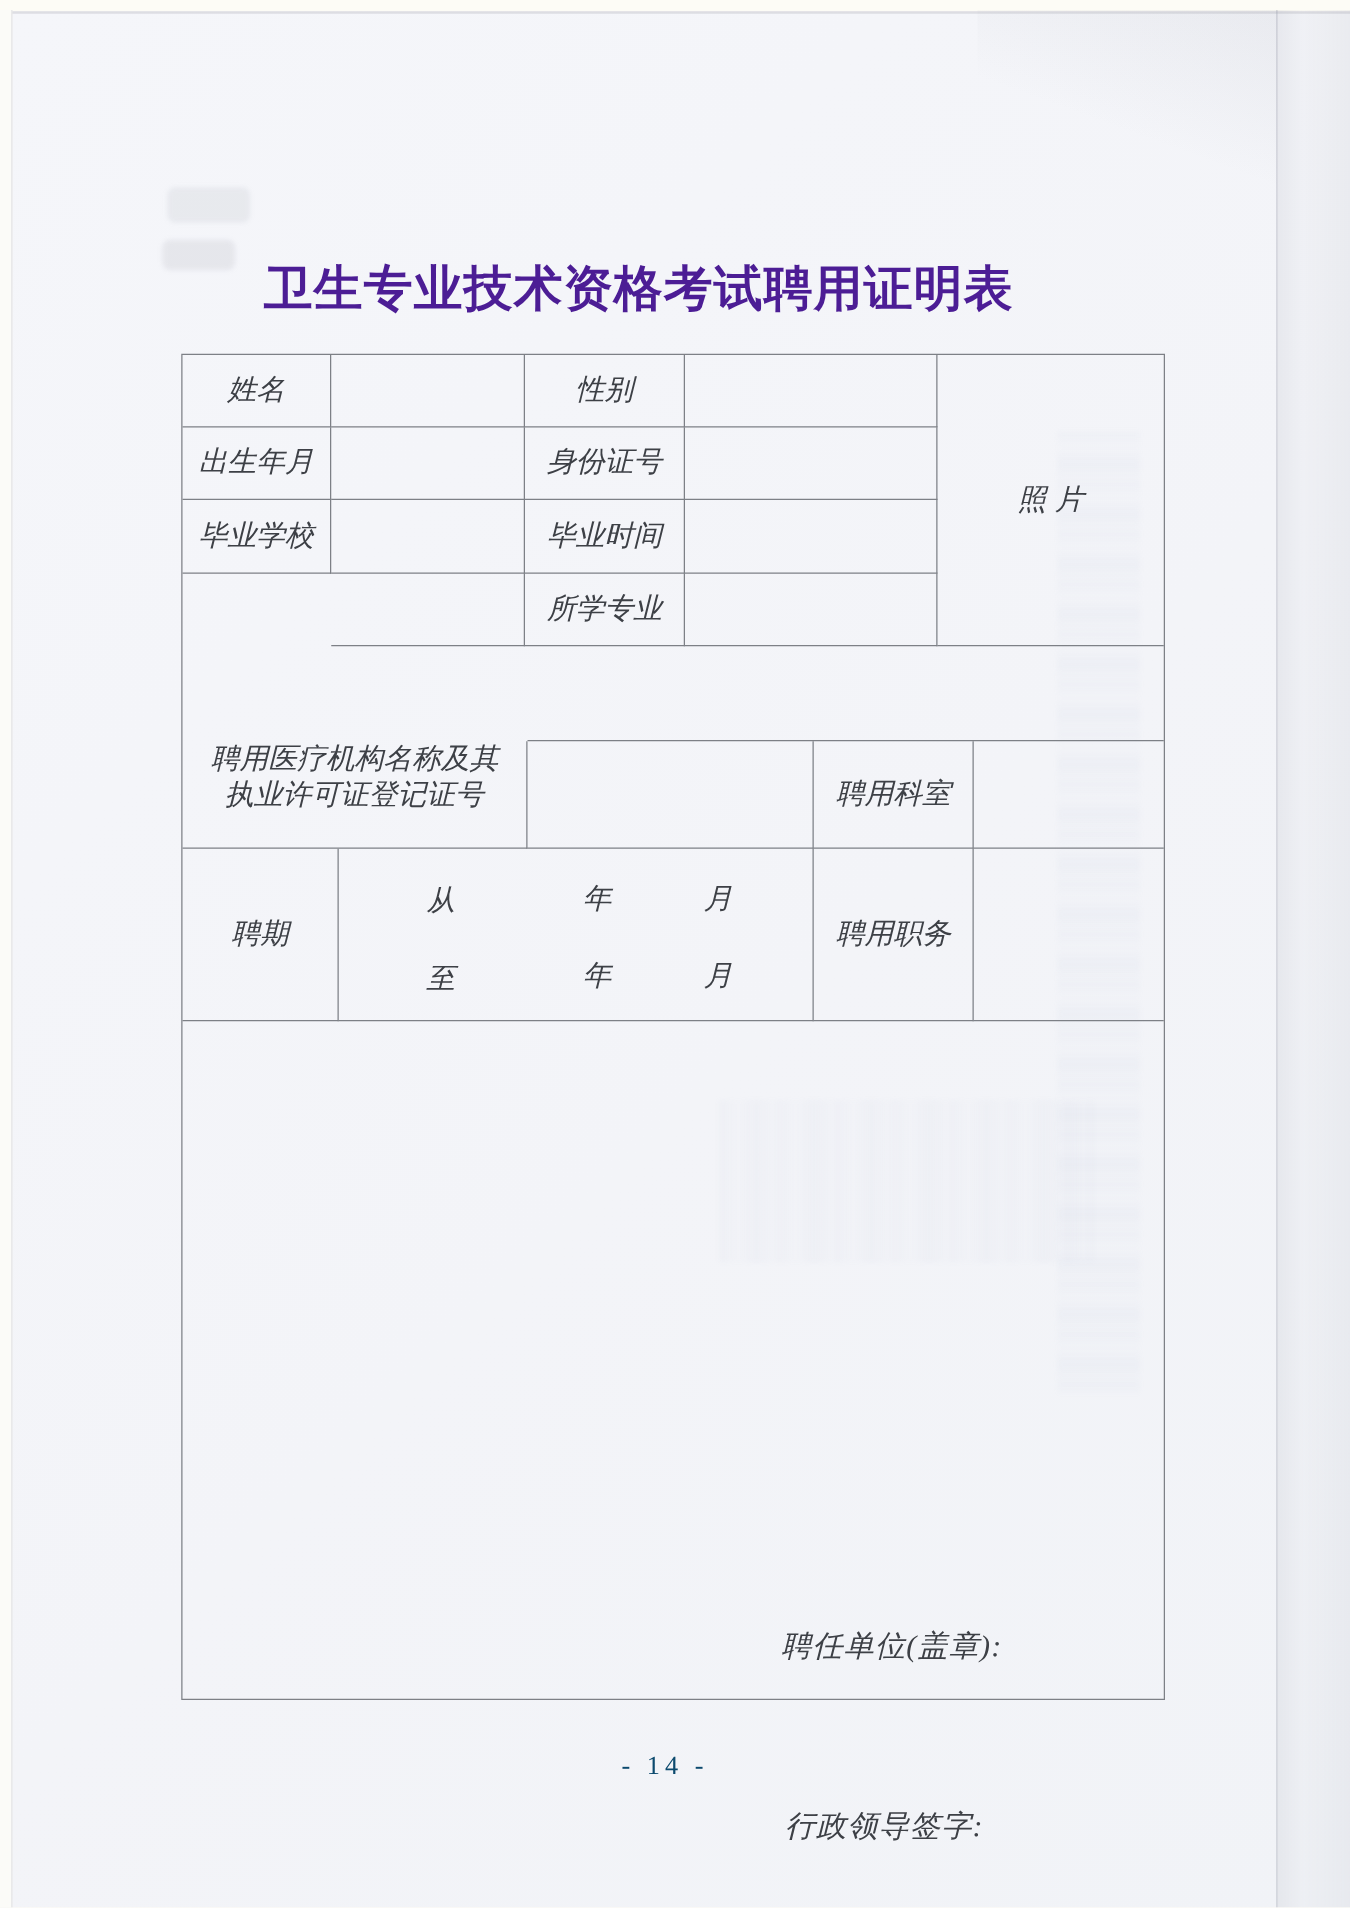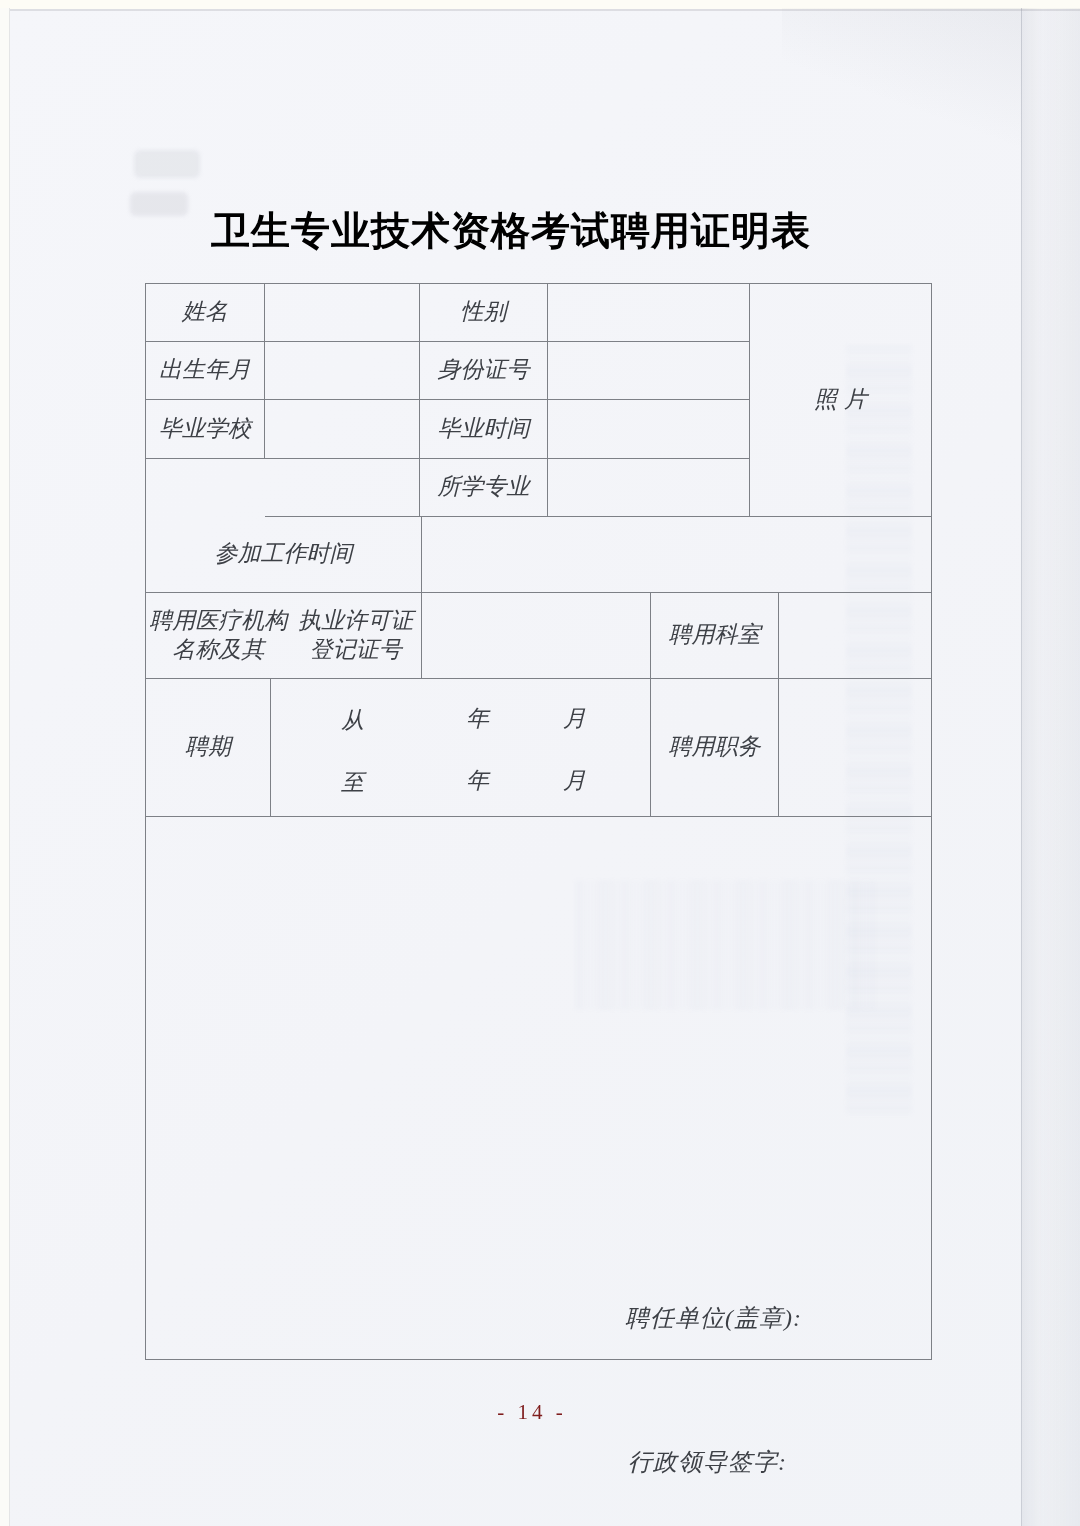--- a/index.html
+++ b/index.html
@@ -20,48 +20,48 @@
     position:absolute;top:8px;right:0;width:58px;height:1518px;
     background:linear-gradient(90deg,rgba(120,125,140,0.10),rgba(120,125,140,0.03) 35%,rgba(120,125,140,0.08));
     border-left:1px solid rgba(150,155,168,0.35);
   }
   .corner-fold{
     position:absolute;right:58px;top:8px;width:240px;height:150px;
     background:linear-gradient(200deg,rgba(140,145,158,0.10),rgba(140,145,158,0) 60%);
   }
   .doc-title{
     position:absolute;left:0;top:204px;width:1022px;
-    text-align:center;font-size:39px;font-weight:bold;letter-spacing:1px;color:#000000;
+    text-align:center;font-size:39px;font-weight:bold;letter-spacing:1px;color:#4c1d95;
   }
   
   .form-table{
     position:absolute;left:145px;top:283px;width:785px;height:1075px;
     border:1px solid #7d8086;box-sizing:content-box;font-style:italic;
   }
   .cell{
     position:absolute;box-sizing:border-box;
     display:flex;align-items:center;justify-content:center;
     font-size:23px;line-height:1.25;text-align:center;
   }
   .br{border-right:1px solid #7d8086;}
   .bb{border-bottom:1px solid #7d8086;}
-  .two-line{flex-direction:row;justify-content:flex-start;}
+  .two-line{flex-direction:column;justify-content:flex-start;}
   .vert-label-wrap{align-items:flex-start;}
   .vert-label{
     width:30px;margin:116px auto 0;font-size:26px;line-height:57px;
     word-break:break-all;text-align:center;
   }
   .term-cell{position:relative;}
   .term-cell span{position:absolute;font-size:23px;}
   .opinion-cell{position:relative;display:block;}
   .opinion-text{position:absolute;font-size:24px;letter-spacing:1px;}
   .photo-cell{letter-spacing:7px;padding-left:7px;}
   .page-number{
     position:absolute;left:0;top:1400px;width:1064px;text-align:center;
-    font-size:21px;color:#7f1d1d;letter-spacing:4px;
+    font-size:21px;color:#0c4a6e;letter-spacing:4px;
   }
   
   .artifact{position:absolute;pointer-events:none;filter:blur(2px);}
   .bleed-right{
     left:846px;top:345px;width:66px;height:770px;opacity:0.55;
     background:repeating-linear-gradient(180deg,
       rgba(150,165,200,0.10) 0px, rgba(150,165,200,0.02) 14px,
       rgba(150,165,200,0.12) 26px, rgba(150,165,200,0.03) 40px);
   }
   .bleed-mid{
@@ -105,21 +105,20 @@
 
   <div class="cell br bb" style="left:0;top:116px;width:119px;height:59px;">毕业学校</div>
   <div class="cell br bb" style="left:119px;top:116px;width:155px;height:59px;"></div>
   <div class="cell br bb" style="left:274px;top:116px;width:128px;height:59px;">毕业时间</div>
   <div class="cell br bb" style="left:402px;top:116px;width:202px;height:59px;"></div>
 
   <div class="cell br bb" style="left:119px;top:175px;width:155px;height:58px;"></div>
   <div class="cell br bb" style="left:274px;top:175px;width:128px;height:58px;">所学专业</div>
   <div class="cell br bb" style="left:402px;top:175px;width:202px;height:58px;"></div>
 
-  <div class="cell br bb" style="left:0;top:233px;width:276px;height:76px;">参加工作时间</div>
   <div class="cell bb" style="left:276px;top:233px;width:509px;height:76px;"></div>
 
   <div class="cell br bb two-line" style="left:0;top:309px;width:276px;height:86px;">
     <div>聘用医疗机构名称及其</div>
     <div>执业许可证登记证号</div>
   </div>
   <div class="cell br bb" style="left:276px;top:309px;width:229px;height:86px;"></div>
   <div class="cell br bb" style="left:505px;top:309px;width:128px;height:86px;">聘用科室</div>
   <div class="cell bb" style="left:633px;top:309px;width:152px;height:86px;"></div>
 

